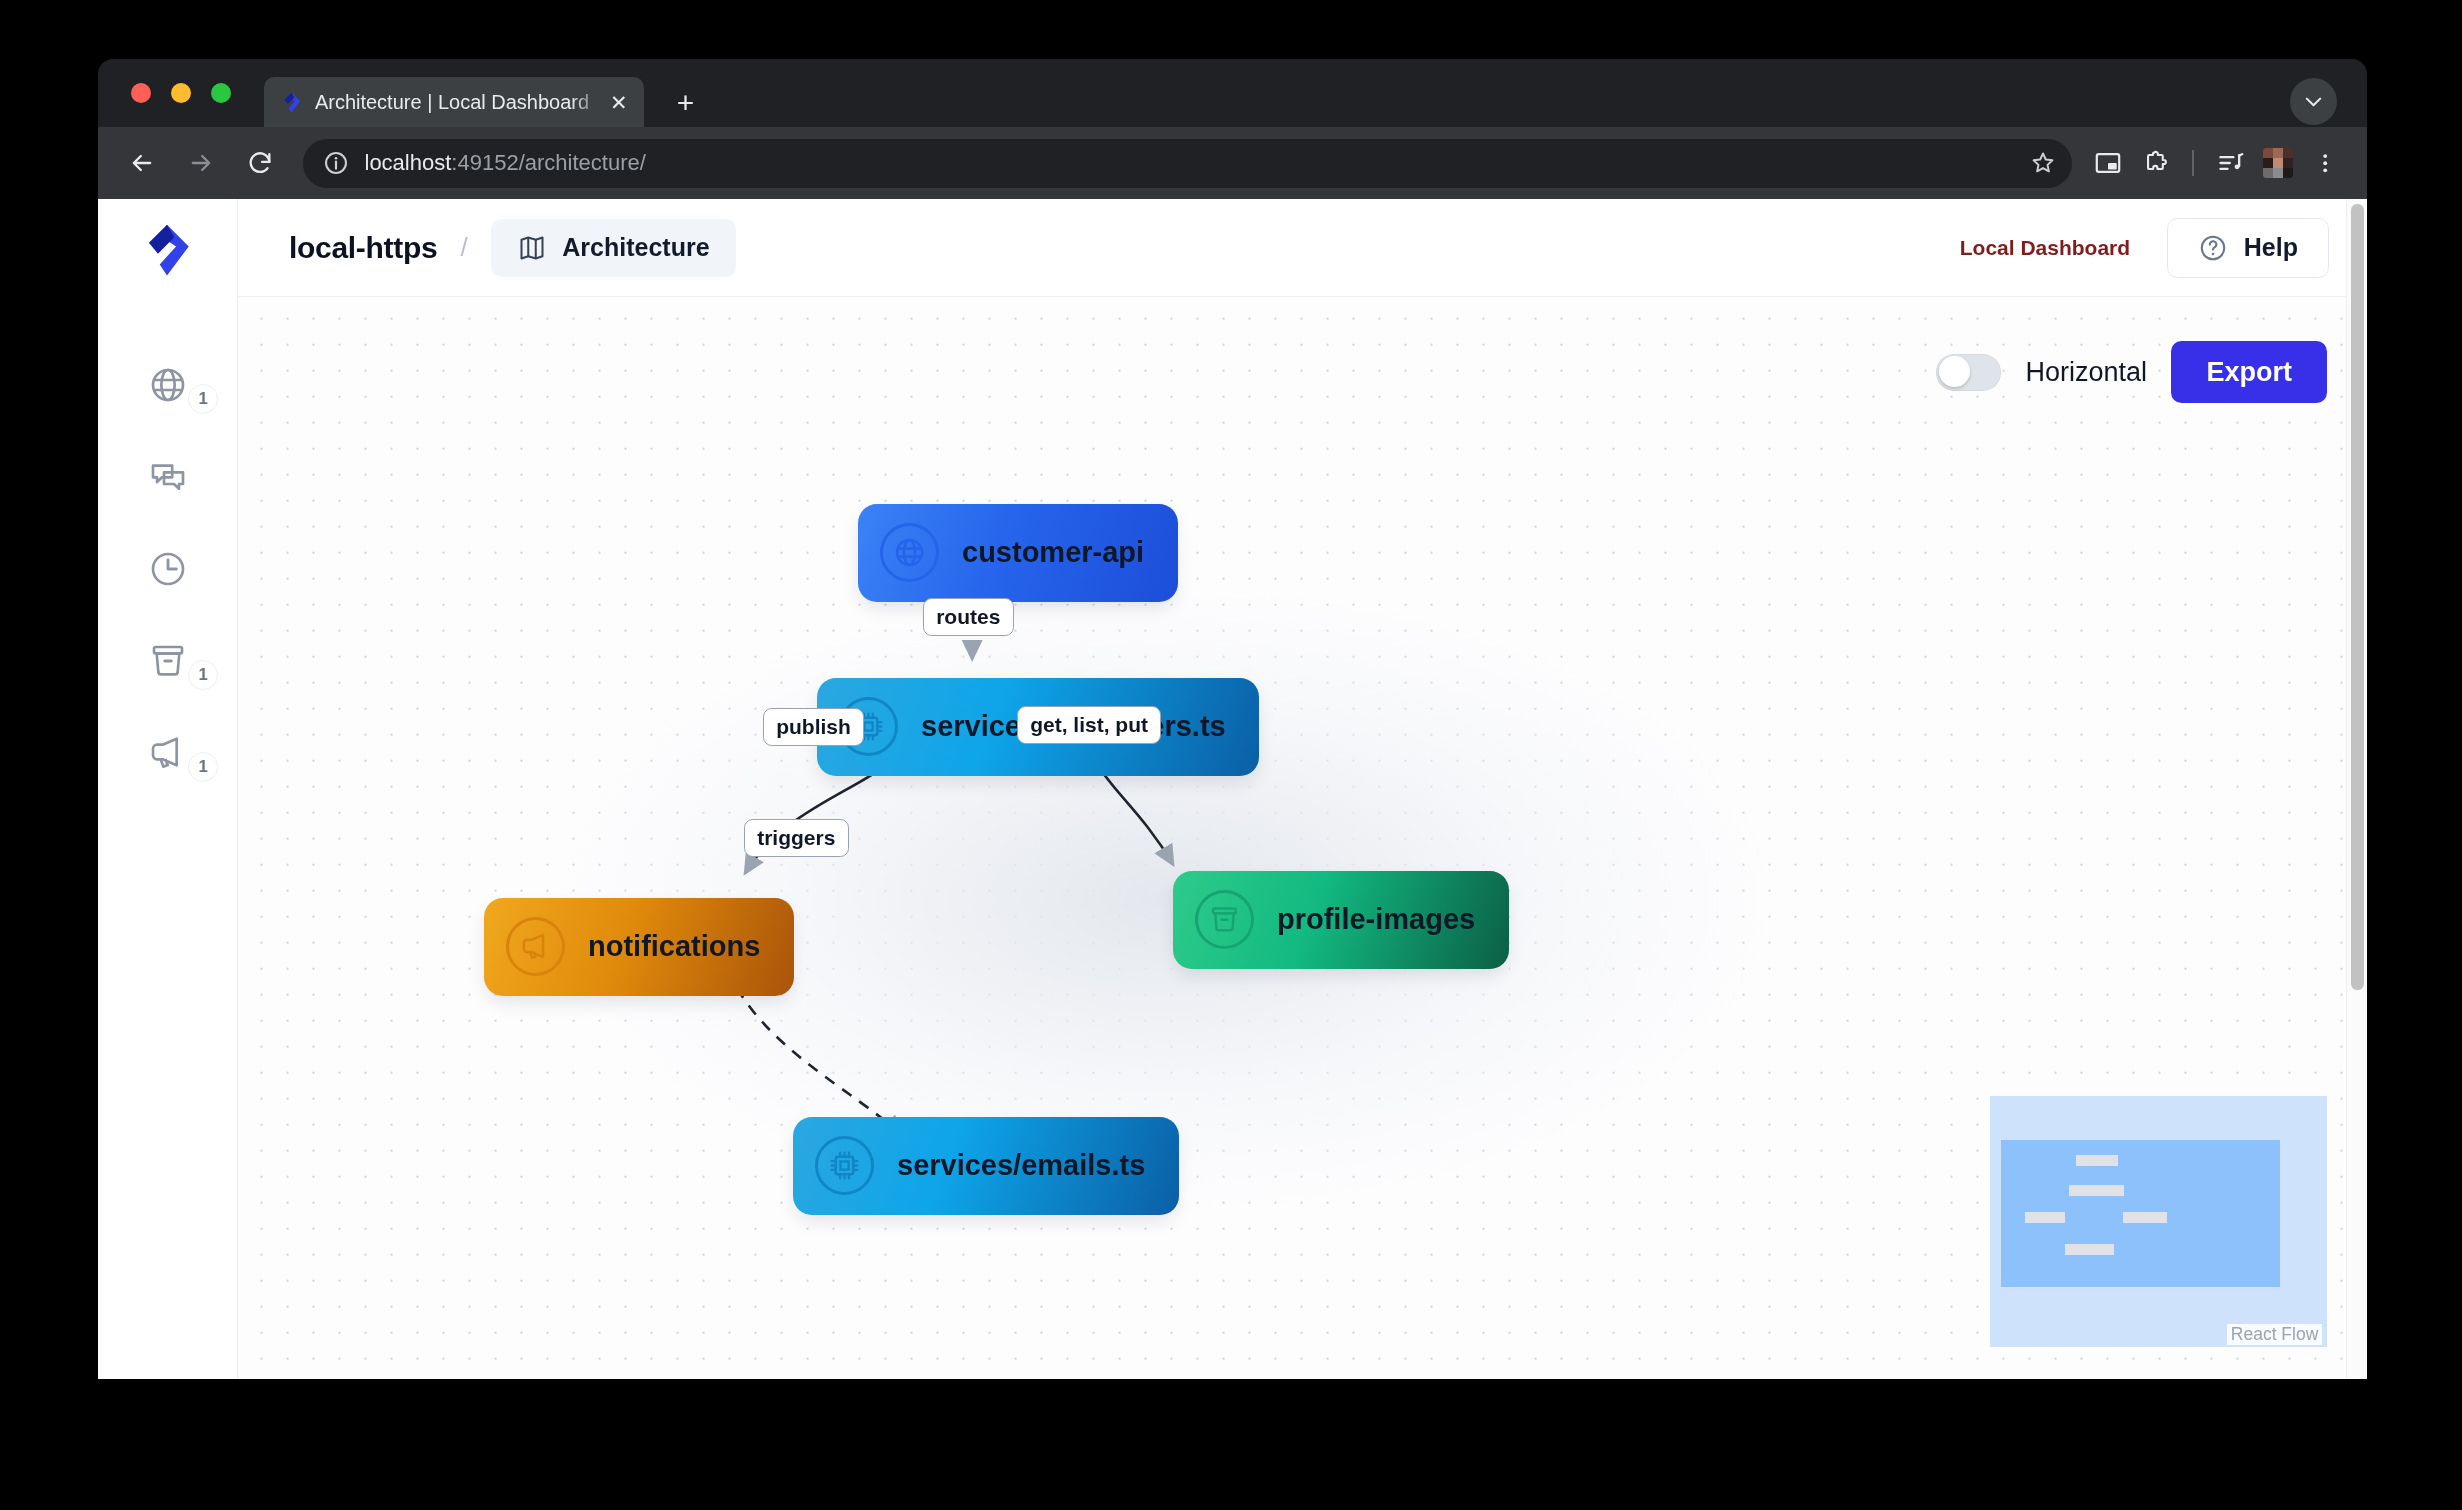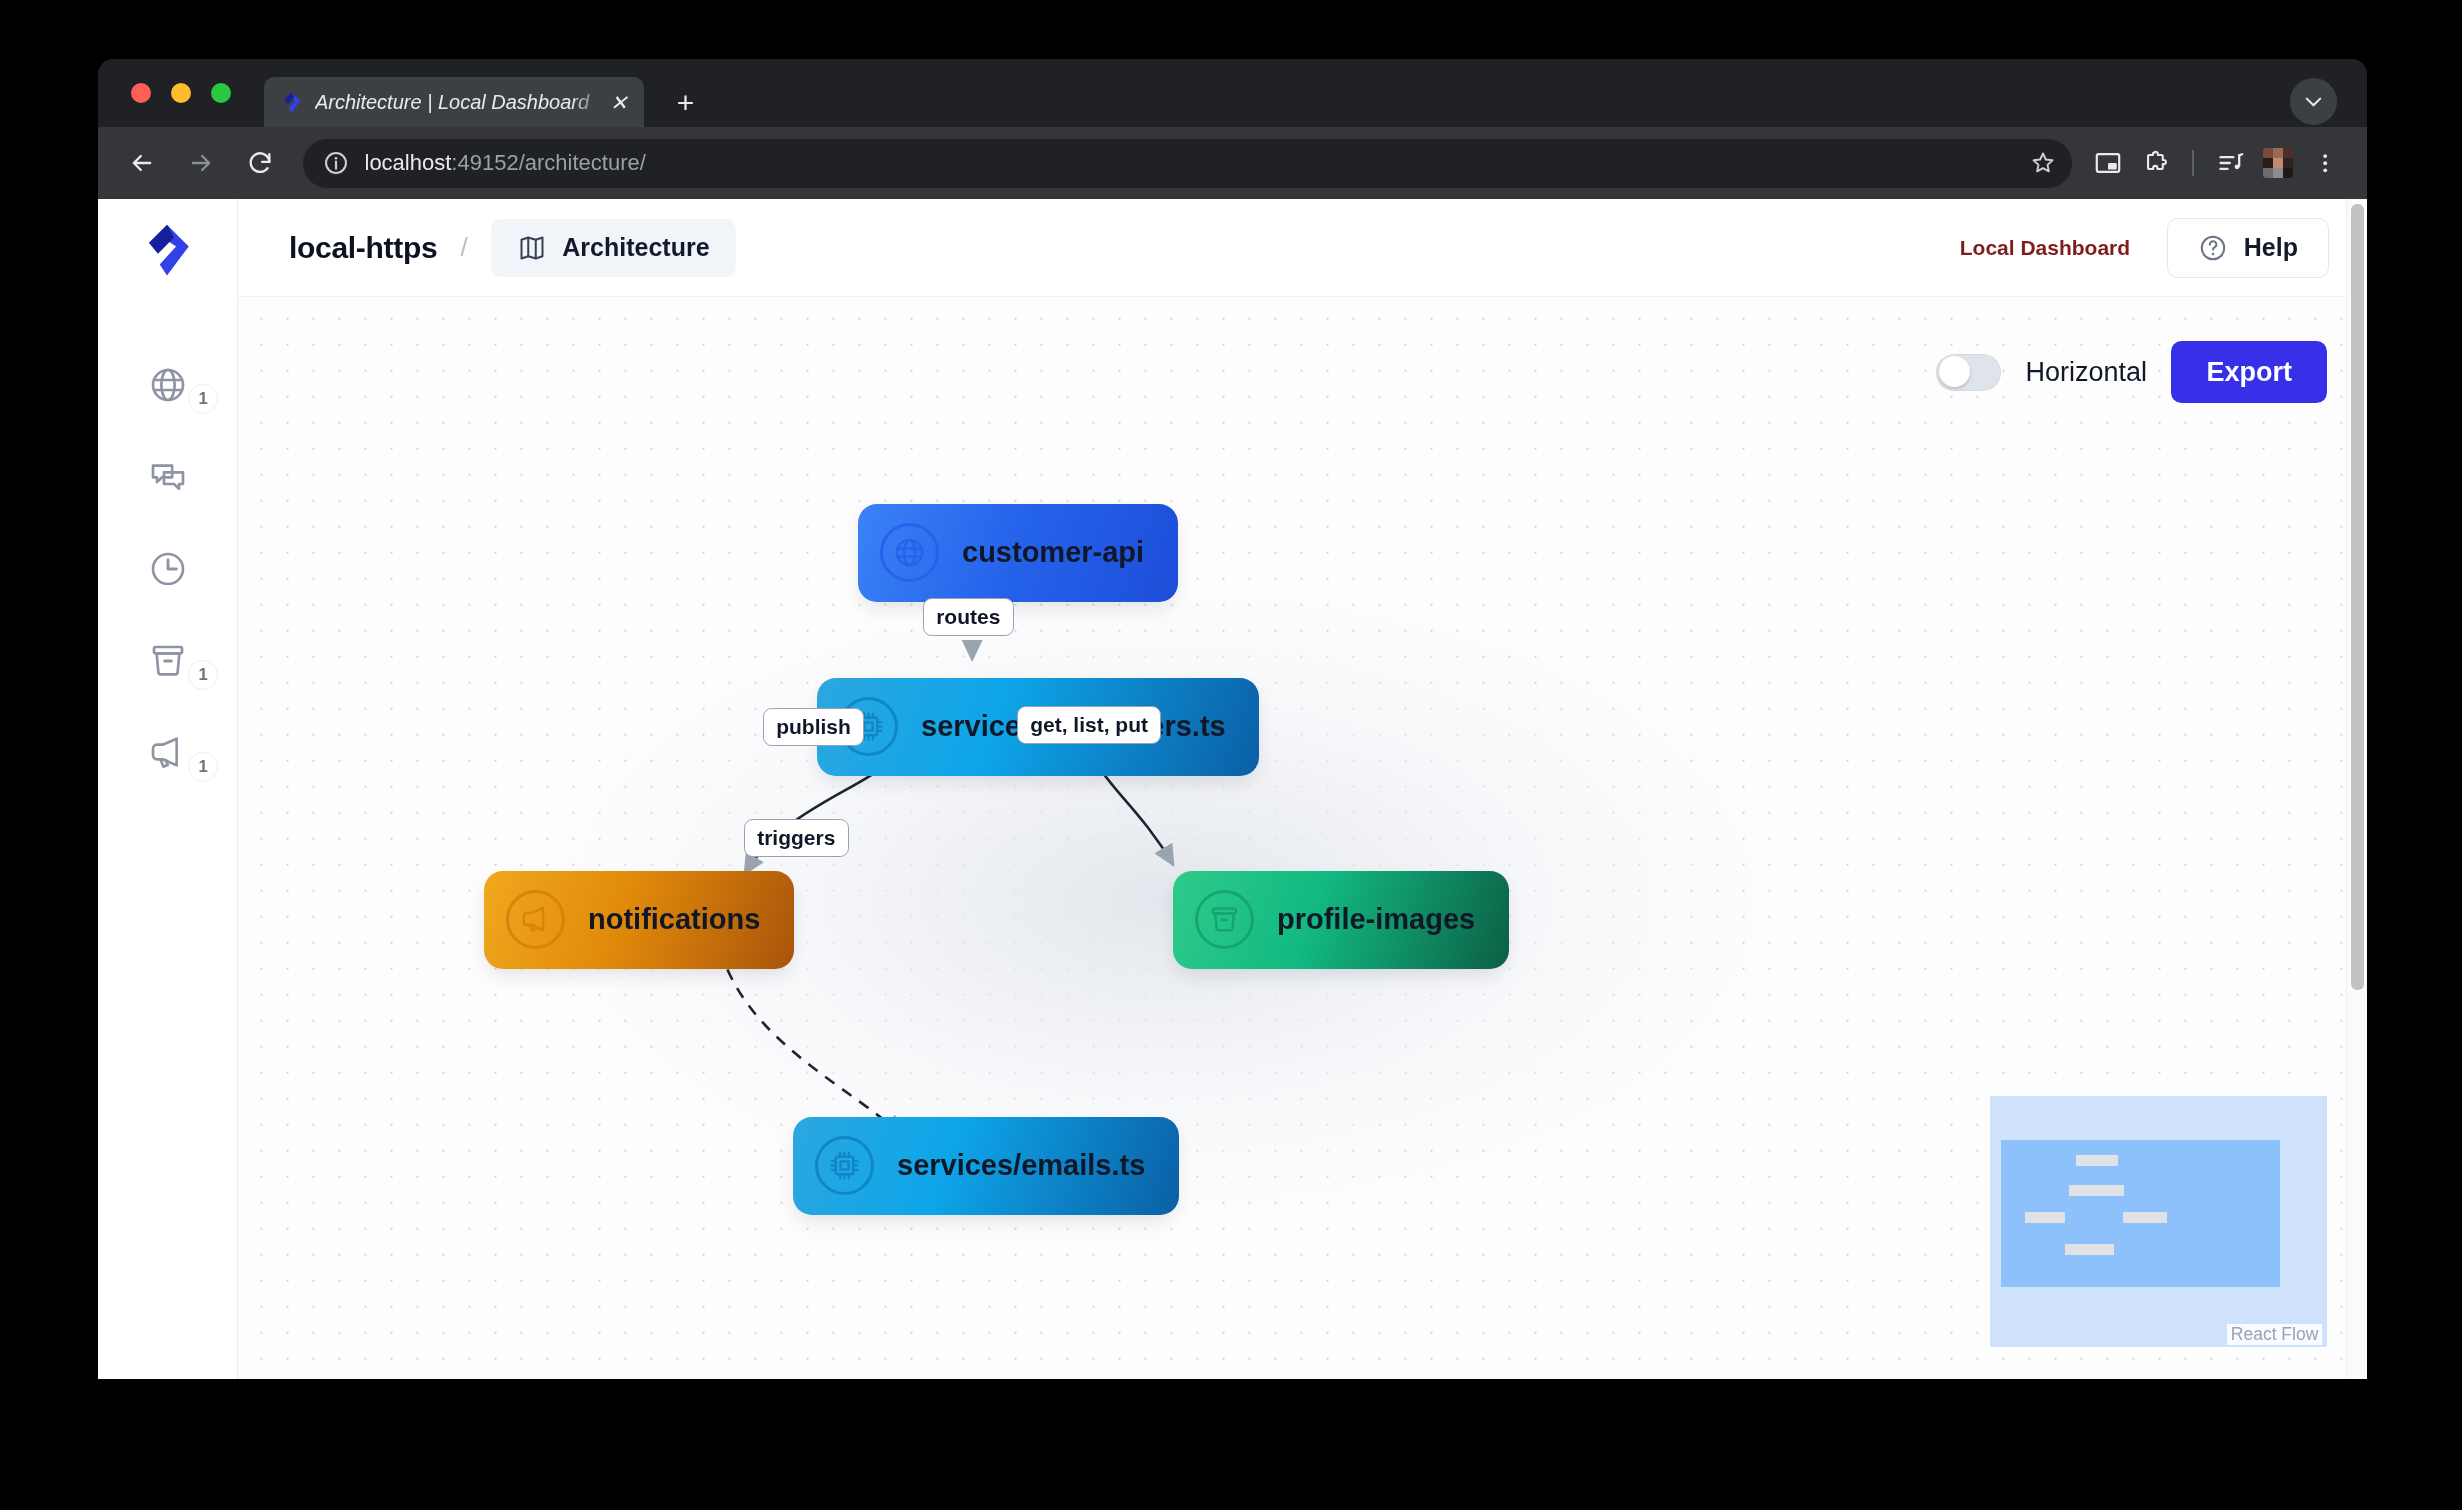--- a/index.html
+++ b/index.html
@@ -35,21 +35,20 @@
   .dot.yellow { background: #febc2e; }
   .dot.green  { background: #28c840; }
 
   .tab {
     position: absolute; left: 166px; top: 17.5px;
     width: 380px; height: 51px;
     background: #3c4043;
     border-radius: 10.5px 10.5px 0 0;
     display: flex; align-items: center;
     padding: 0 12.2px 0 15.7px;
-    font-style: italic;
   }
   .tab-favicon { width: 23px; height: 23px; flex: 0 0 23px; margin-right: 12.2px; }
   .tab-title {
     flex: 1;
     color: #e8eaed;
     font-size: 20px;
     white-space: nowrap;
     overflow: hidden;
     -webkit-mask-image: linear-gradient(to right, #000 88%, transparent 100%);
     mask-image: linear-gradient(to right, #000 88%, transparent 100%);
@@ -538,21 +537,21 @@
           <span class="node-icon">
             <svg width="35" height="35" viewBox="0 0 24 24">
               <rect x="6" y="6" width="12" height="12" rx="1.4" fill="none" stroke="#1186c6" stroke-width="1.7"></rect>
               <rect x="9.2" y="9.2" width="5.6" height="5.6" fill="none" stroke="#1186c6" stroke-width="1.6"></rect>
               <path d="M9 3.2v2.6M12 3.2v2.6M15 3.2v2.6M9 18.2v2.6M12 18.2v2.6M15 18.2v2.6M3.2 9h2.6M3.2 12h2.6M3.2 15h2.6M18.2 9h2.6M18.2 12h2.6M18.2 15h2.6" stroke="#1186c6" stroke-width="1.6" stroke-linecap="round"></path>
             </svg>
           </span>
           <span class="node-label">services/customers.ts</span>
         </div>
 
-        <div class="node n-orange" style="left:249px; top:577px;">
+        <div class="node n-orange" style="left:249px; top:604px;">
           <span class="node-icon">
             <svg width="35" height="35" viewBox="0 0 24 24">
               <path d="M4 9.6a2.2 2.2 0 012.2-2.2h3.2l7.8-3.4v15.2l-7.8-3.4H6.2A2.2 2.2 0 014 13.6z" fill="none" stroke="#d9830d" stroke-width="1.7" stroke-linejoin="round"></path>
               <path d="M8.2 15.6l1.5 4.1 2.4-.9-1.3-3.3" fill="none" stroke="#d9830d" stroke-width="1.7" stroke-linejoin="round"></path>
             </svg>
           </span>
           <span class="node-label">notifications</span>
         </div>
 
         <div class="node n-green" style="left:938px; top:577px;">

